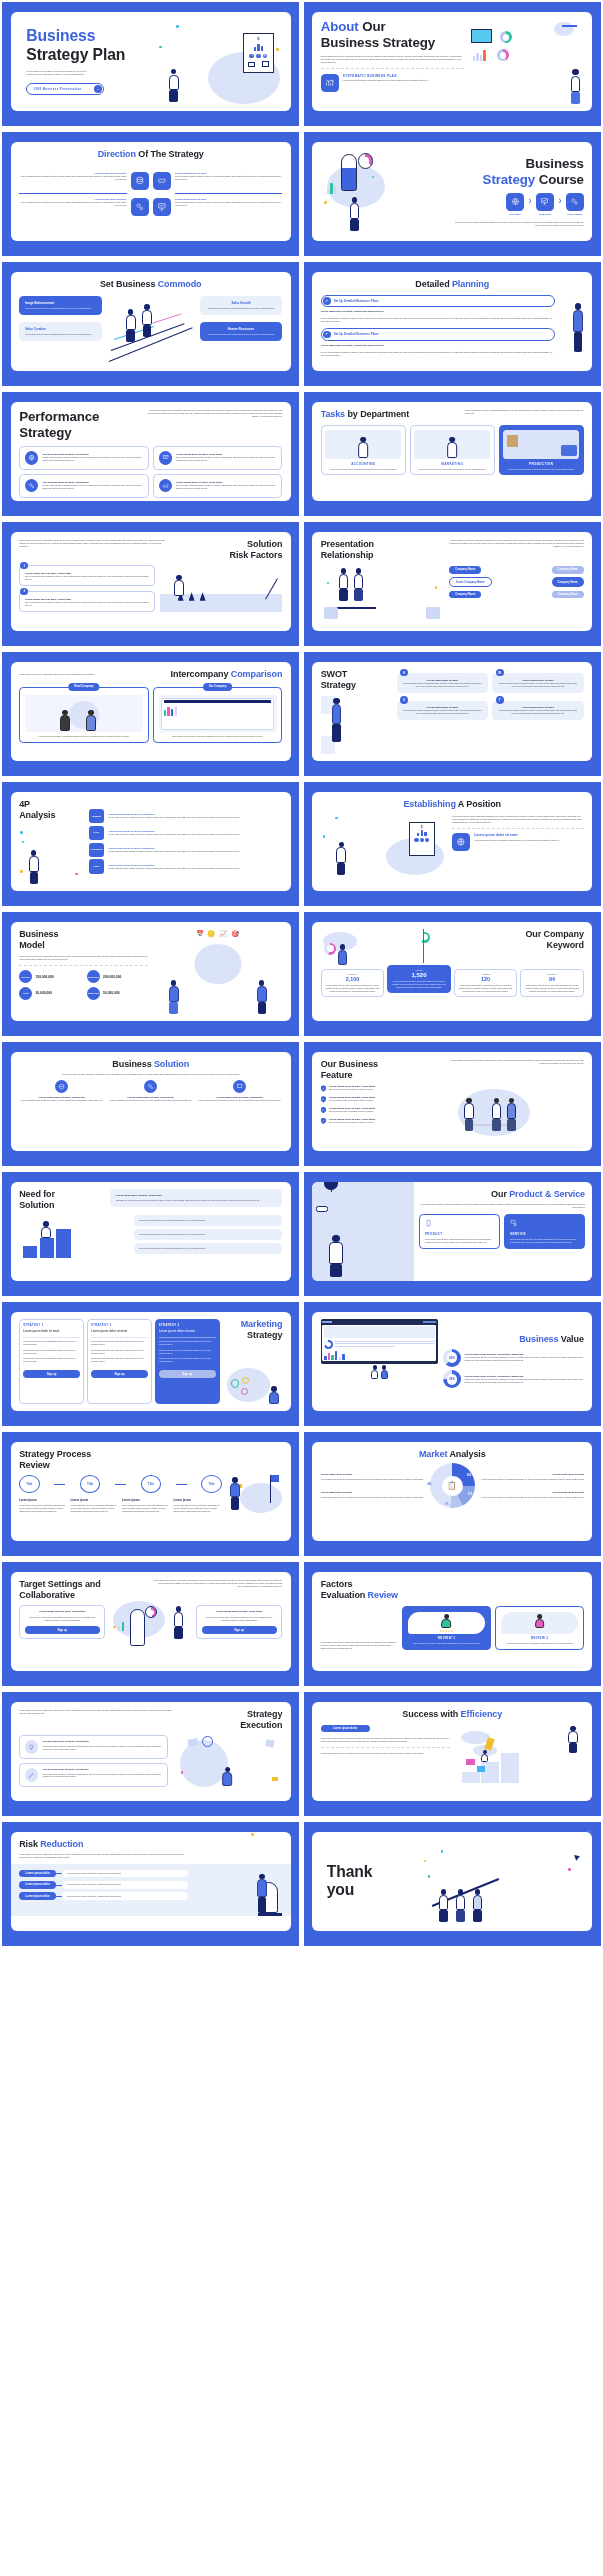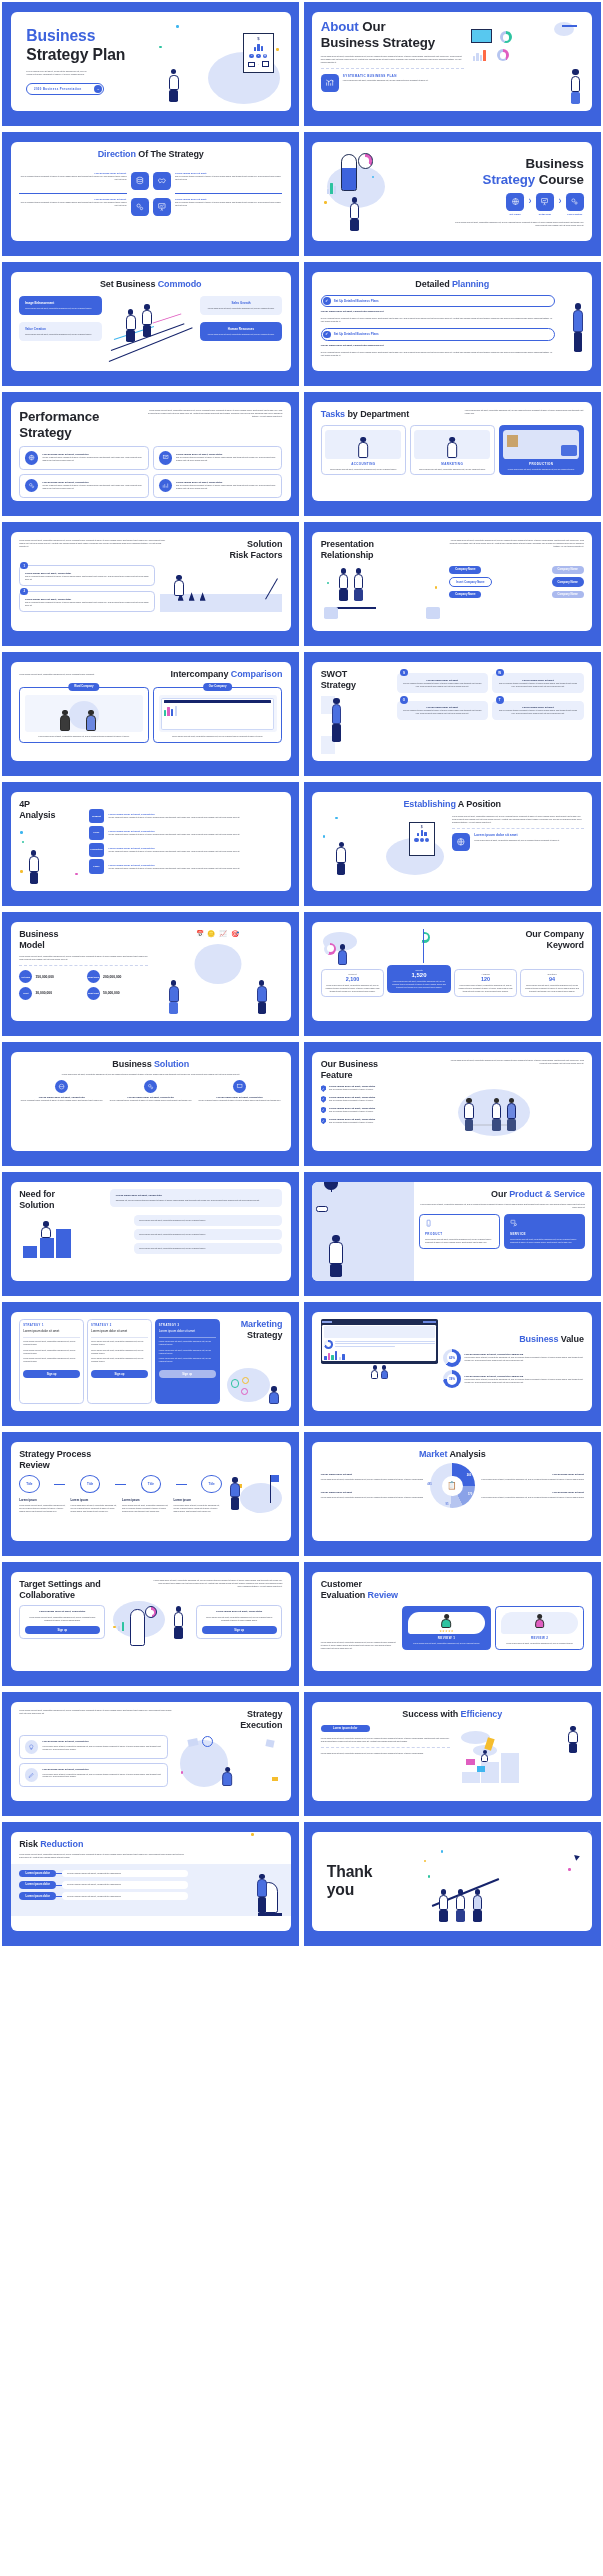--- a/index.html
+++ b/index.html
@@ -1297,21 +1297,21 @@
           <div class="lead dark">Lorem ipsum dolor sit amet, consectetur</div>
           <div class="body-txt" style="margin-top:2.4px;">Lorem ipsum dolor sit amet, consectetur adipiscing elit, sed do eiusmod tempor incididunt ut labore et dolore magna aliqua.</div>
           <div class="pill" style="width:100%;margin-top:4.2px;">Sign up</div>
         </div>
       </div>
     </div>
   </div>
 
   <div class="slide">
     <div class="card">
-      <div class="t-title mid">Customer</div>
+      <div class="t-title mid">Factors</div>
       <div class="t-title mid"><span>Evaluation </span><span class="hl">Review</span></div>
       <div style="display:flex;gap:4.8px;margin-top:6px;align-items:flex-end;">
         <div class="body-txt" style="flex:1;">Lorem ipsum dolor sit amet, consectetur adipiscing elit, sed do eiusmod tempor incididunt ut labore et dolore magna aliqua. Nisl tincidunt eget nullam non. Quis hendrerit dolor magna eget est lorem ipsum dolor sit.</div>
         <div class="box fill t-center" style="flex:1;">
           <div class="ill" style="height:22px;background:#fff;border-radius:11px 11px 11px 2.4px;position:relative;margin-bottom:2.4px;">
             <div class="person" style="position:absolute;left:50%;transform:translateX(-50%);top:2.4px;">
                 <div class="p-head" style="margin:0 auto;background:#2c2c2c;"></div>
                 <div class="p-body" style="height:8.4px;background:#2ec3a0;border-color:#2c2c2c;"></div>
               </div>
             <div class="stars" style="position:absolute;left:50%;transform:translateX(-50%);bottom:0.6px;">★★★★★</div>

